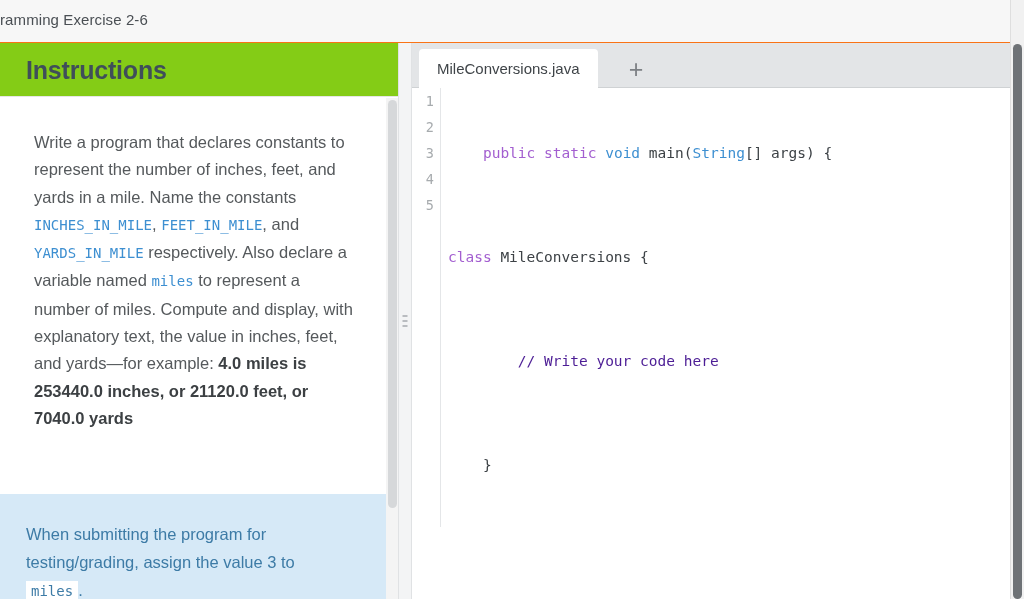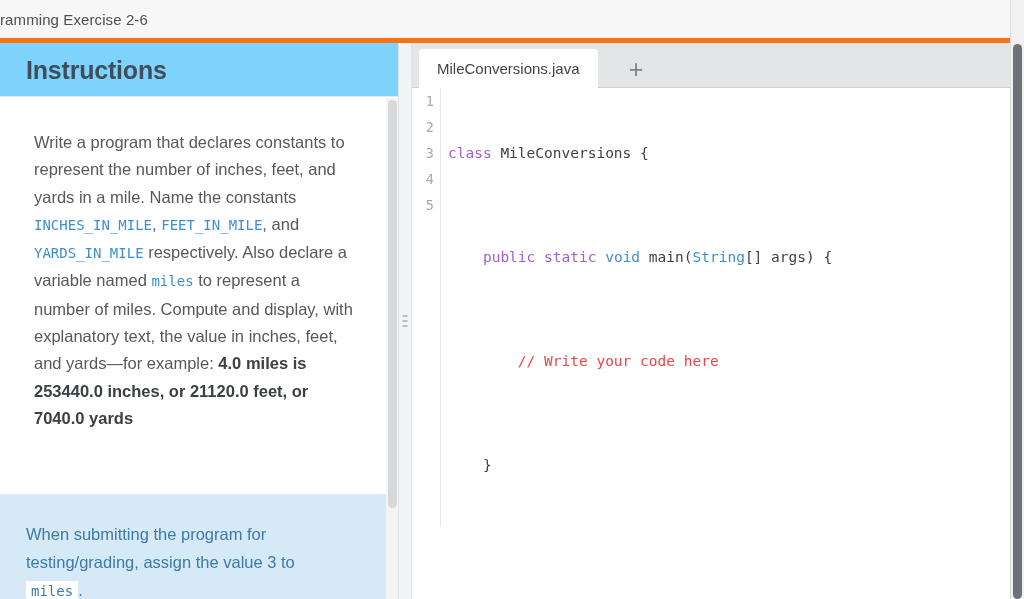--- a/index.html
+++ b/index.html
@@ -19,21 +19,21 @@
     overflow: hidden;
     background: #ffffff;
   }
 
   
   .topbar {
     position: absolute;
     left: 0; top: 0;
     width: 1010px; height: 43px;
     background: #f7f7f7;
-    border-bottom: 5px solid #f97316;
+    border-bottom: 1px solid #f97316;
   }
   .topbar-title {
     position: absolute;
     left: 0; top: 11px;
     font-size: 15px;
     color: #4a4f54;
     white-space: nowrap;
     letter-spacing: 0.1px;
   }
 
@@ -43,21 +43,21 @@
     left: 0; top: 43px;
     width: 398px;
     height: 556px;
     background: #ffffff;
     overflow: hidden;
   }
   .instructions-header {
     position: relative;
     height: 54px;
     border-bottom: 1px solid #e6e6e6;
-    background: #7dd3fc;
+    background: #84cc16;
   }
   .instructions-title {
     position: absolute;
     left: 26px; top: 13px;
     font-size: 25px;
     font-weight: bold;
     color: #3f4e5a;
     letter-spacing: -0.2px;
   }
   .instructions-body {
@@ -213,21 +213,21 @@
     position: absolute;
     left: 36px; top: 0;
     right: 12px;
     padding-top: 0;
     white-space: pre;
     color: #3d4246;
   }
   .code-lines .line { height: 26px; line-height: 26px; }
   .tok-kw { color: #a35fd0; }
   .tok-type { color: #3d8fd1; }
-  .tok-comment { color: #ef4444; }
+  .tok-comment { color: #4c1d95; }
   .tok-plain { color: #3d4246; }
 
   .editor-scrollbar-track {
     position: absolute;
     right: 0; top: 45px;
     width: 11px;
     height: 511px;
     background: #ffffff;
   }
 
@@ -302,23 +302,23 @@
     <div class="code-area">
       <div class="gutter">
         <span class="ln">1</span>
         <span class="ln">2</span>
         <span class="ln">3</span>
         <span class="ln">4</span>
         <span class="ln">5</span>
       </div>
 
       <div class="code-lines">
+        <div class="line"><span class="tok-plain">    </span><span class="tok-kw">public</span> <span class="tok-kw">static</span> <span class="tok-type">void</span> <span class="tok-plain">main(</span><span class="tok-type">String</span><span class="tok-plain">[] args) {</span></div>
+
         <div class="line"><span class="tok-kw">class</span><span class="tok-plain"> MileConversions {</span></div>
-
-        <div class="line"><span class="tok-plain">    </span><span class="tok-kw">public</span> <span class="tok-kw">static</span> <span class="tok-type">void</span> <span class="tok-plain">main(</span><span class="tok-type">String</span><span class="tok-plain">[] args) {</span></div>
 
         <div class="line"><span class="tok-plain">        </span><span class="tok-comment">// Write your code here</span></div>
 
         <div class="line"><span class="tok-plain">    }</span></div>
 
         <div class="line"><span class="tok-plain">}</span></div>
       </div>
     </div>
 
     <div class="editor-scrollbar-track"></div>

